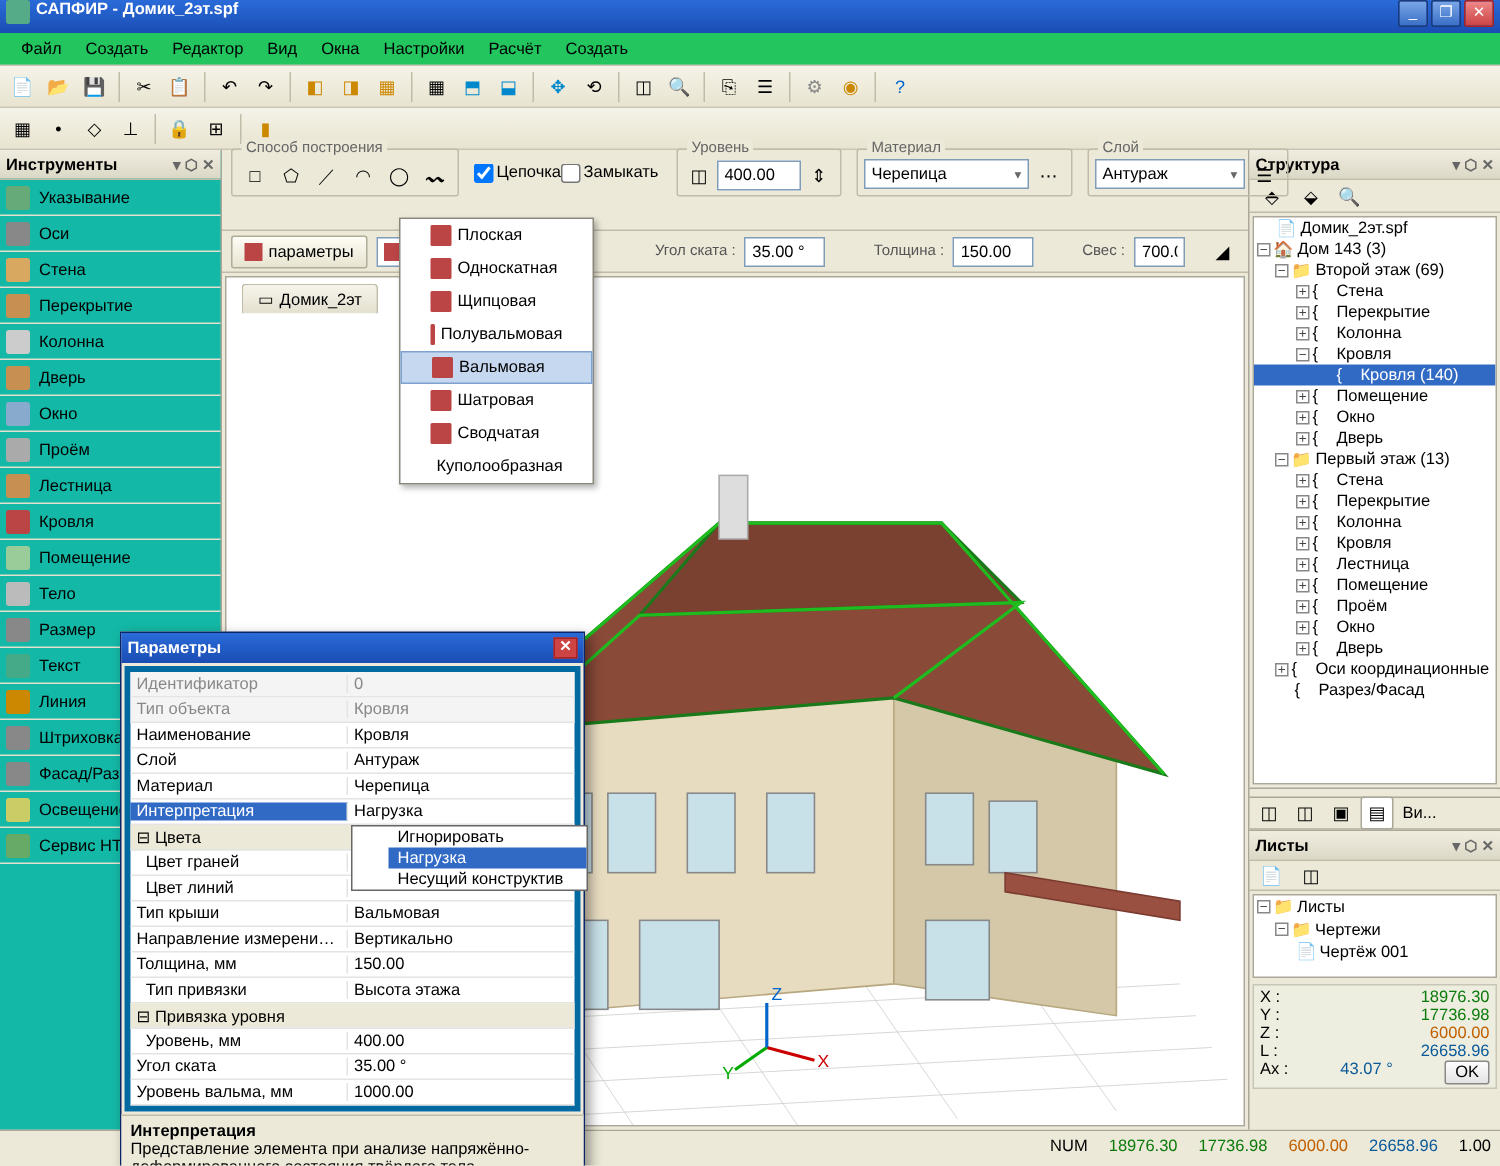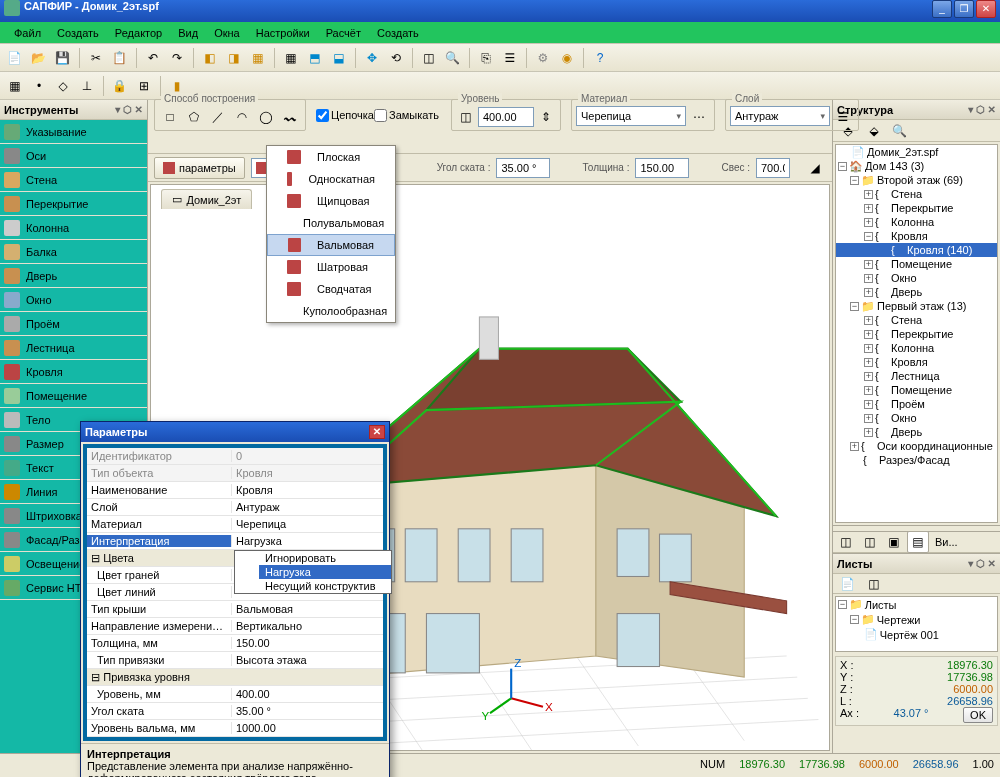--- a/index.html
+++ b/index.html
@@ -41,21 +41,21 @@
 .dropdown { height: 20px; border: 1px solid #7f9db9; background: #fff; display: flex; align-items: center; padding: 0 4px; gap: 4px; cursor: pointer; }
 .dropdown .arrow { margin-left: auto; font-size: 9px; color: #666; }
 .legend { position: relative; border: 1px solid #c0bca8; border-radius: 2px; padding: 6px 4px 2px; margin-right: 6px; }
 .legend .lg-title { position: absolute; top: -7px; left: 6px; background: #ece9d8; padding: 0 3px; font-size: 10px; color: #666; }
 
 .param-row { height: 28px; display: flex; align-items: center; gap: 6px; padding: 0 6px; border-bottom: 1px solid #c0bca8; }
 .param-btn { height: 22px; border: 1px solid #b0ac98; background: linear-gradient(#fefdf6,#e8e4d0); border-radius: 2px; padding: 0 8px; display: flex; align-items: center; gap: 4px; cursor: pointer; }
 
 
 .dd-menu { position: absolute; background: #fff; border: 1px solid #8a867a; box-shadow: 2px 2px 4px rgba(0,0,0,0.3); z-index: 50; }
-.dd-item { height: 22px; display: flex; align-items: center; padding: 0 20px; gap: 16px; cursor: pointer; }
+.dd-item { height: 22px; display: flex; align-items: center; padding: 0 20px; gap: 4px; cursor: pointer; }
 .dd-item.sel { background: #c6d8f0; border: 1px solid #7da2ce; }
 .dd-ic { width: 14px; height: 14px; background: #b44; border-radius: 1px; }
 
 
 .viewport { flex: 1; position: relative; background: #fff; border: 1px solid #aca899; margin: 2px; overflow: hidden; }
 .tab-hdr { position: absolute; top: 4px; left: 10px; height: 20px; background: linear-gradient(#f6f4eb,#e4e0cf); border: 1px solid #c0bca8; border-bottom: none; border-radius: 3px 3px 0 0; padding: 0 10px; display: flex; align-items: center; gap: 4px; z-index: 5; }
 
 
 .rightpanel { width: 168px; background: #ece9d8; border-left: 1px solid #aca899; display: flex; flex-direction: column; }
 .tree { flex: 1; background: #fff; border: 1px solid #aca899; margin: 2px; overflow: auto; font-size: 11px; }
@@ -186,24 +186,20 @@
         </div>
         <div class="tool-item">
           <span class="tool-icon" style="background:#c89050"></span>
           <span>Перекрытие</span>
         </div>
         <div class="tool-item">
           <span class="tool-icon" style="background:#ccc"></span>
           <span>Колонна</span>
         </div>
         <div class="tool-item">
-          <span class="tool-icon" style="background:#d4b070"></span>
-          <span>Балка</span>
-        </div>
-        <div class="tool-item">
           <span class="tool-icon" style="background:#c89050"></span>
           <span>Дверь</span>
         </div>
         <div class="tool-item">
           <span class="tool-icon" style="background:#8ac"></span>
           <span>Окно</span>
         </div>
         <div class="tool-item">
           <span class="tool-icon" style="background:#aaa"></span>
           <span>Проём</span>

